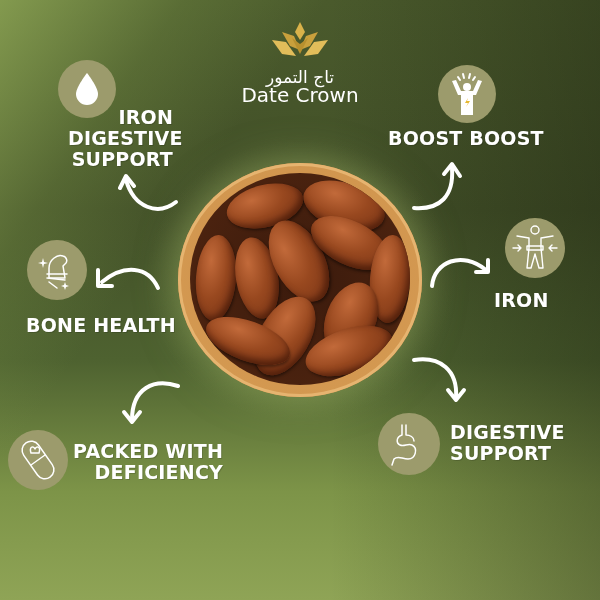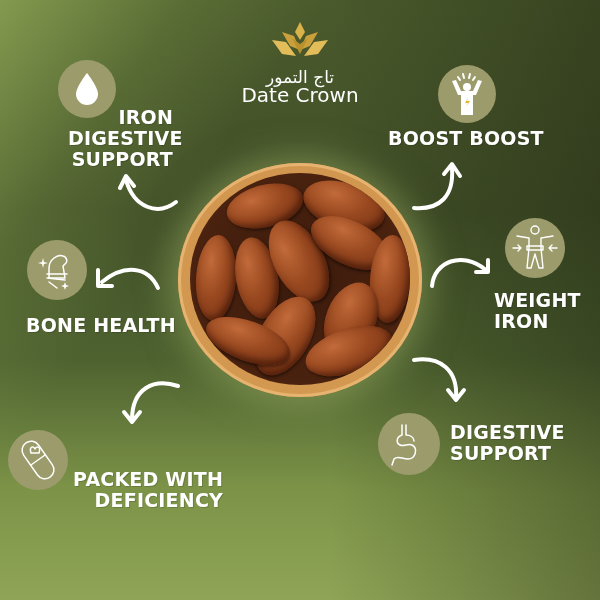--- a/index.html
+++ b/index.html
@@ -142,38 +142,37 @@
       <g stroke="#fff" stroke-width="1.4" fill="none" stroke-linecap="round" stroke-linejoin="round">
         <circle cx="26" cy="8" r="4"></circle>
         <path d="M8 14 L20 16 L20 26 L18 46 L22 46 L26 32 L30 46 L34 46 L32 26 L32 16 L44 14"></path>
         <rect x="18" y="24" width="16" height="4"></rect>
         <path d="M4 26 L12 26 M9 23 L12 26 L9 29"></path>
         <path d="M48 26 L40 26 M43 23 L40 26 L43 29"></path>
       </g>
     </svg>
   </div>
   <div class="label" style="left:494px;top:290px;">
-    <div>WEIGHT</div>
     <div>IRON</div>
   </div>
   <svg class="arrow" style="left:428px;top:250px;" width="68" height="40" viewBox="0 0 68 40">
     <path d="M4 36 C6 12 34 0 58 20" stroke="#fff" stroke-width="4" fill="none" stroke-linecap="round"></path>
     <path d="M48 22 L60 22 L60 10" stroke="#fff" stroke-width="4" fill="none" stroke-linecap="round" stroke-linejoin="round"></path>
   </svg>
 
   <div class="icon-circle" style="left:8px;top:430px;width:60px;height:60px;">
     <svg width="50" height="50" viewBox="0 0 50 50">
       <g stroke="#fff" stroke-width="1.5" fill="none" stroke-linecap="round" stroke-linejoin="round">
         <rect x="16" y="4" width="18" height="42" rx="9" transform="rotate(-35 25 25)"></rect>
         <line x1="18" y1="30" x2="32" y2="20"></line>
         <path d="M18 18 C16 12 20 10 22 14 C24 10 28 12 26 18 Z"></path>
       </g>
     </svg>
   </div>
-  <div class="label" style="left:73px;top:441px;text-align:right;width:150px;margin-top:28px;">
+  <div class="label" style="left:73px;top:441px;text-align:right;width:150px;">
     <div>PACKED WITH</div>
     <div>DEFICIENCY</div>
   </div>
   <svg class="arrow" style="left:118px;top:378px;" width="64" height="50" viewBox="0 0 64 50">
     <path d="M60 8 C36 0 14 10 14 42" stroke="#fff" stroke-width="4" fill="none" stroke-linecap="round"></path>
     <path d="M6 34 L14 44 L22 34" stroke="#fff" stroke-width="4" fill="none" stroke-linecap="round" stroke-linejoin="round"></path>
   </svg>
 
   <div class="icon-circle" style="left:378px;top:413px;width:62px;height:62px;">
     <svg width="46" height="46" viewBox="0 0 46 46">

